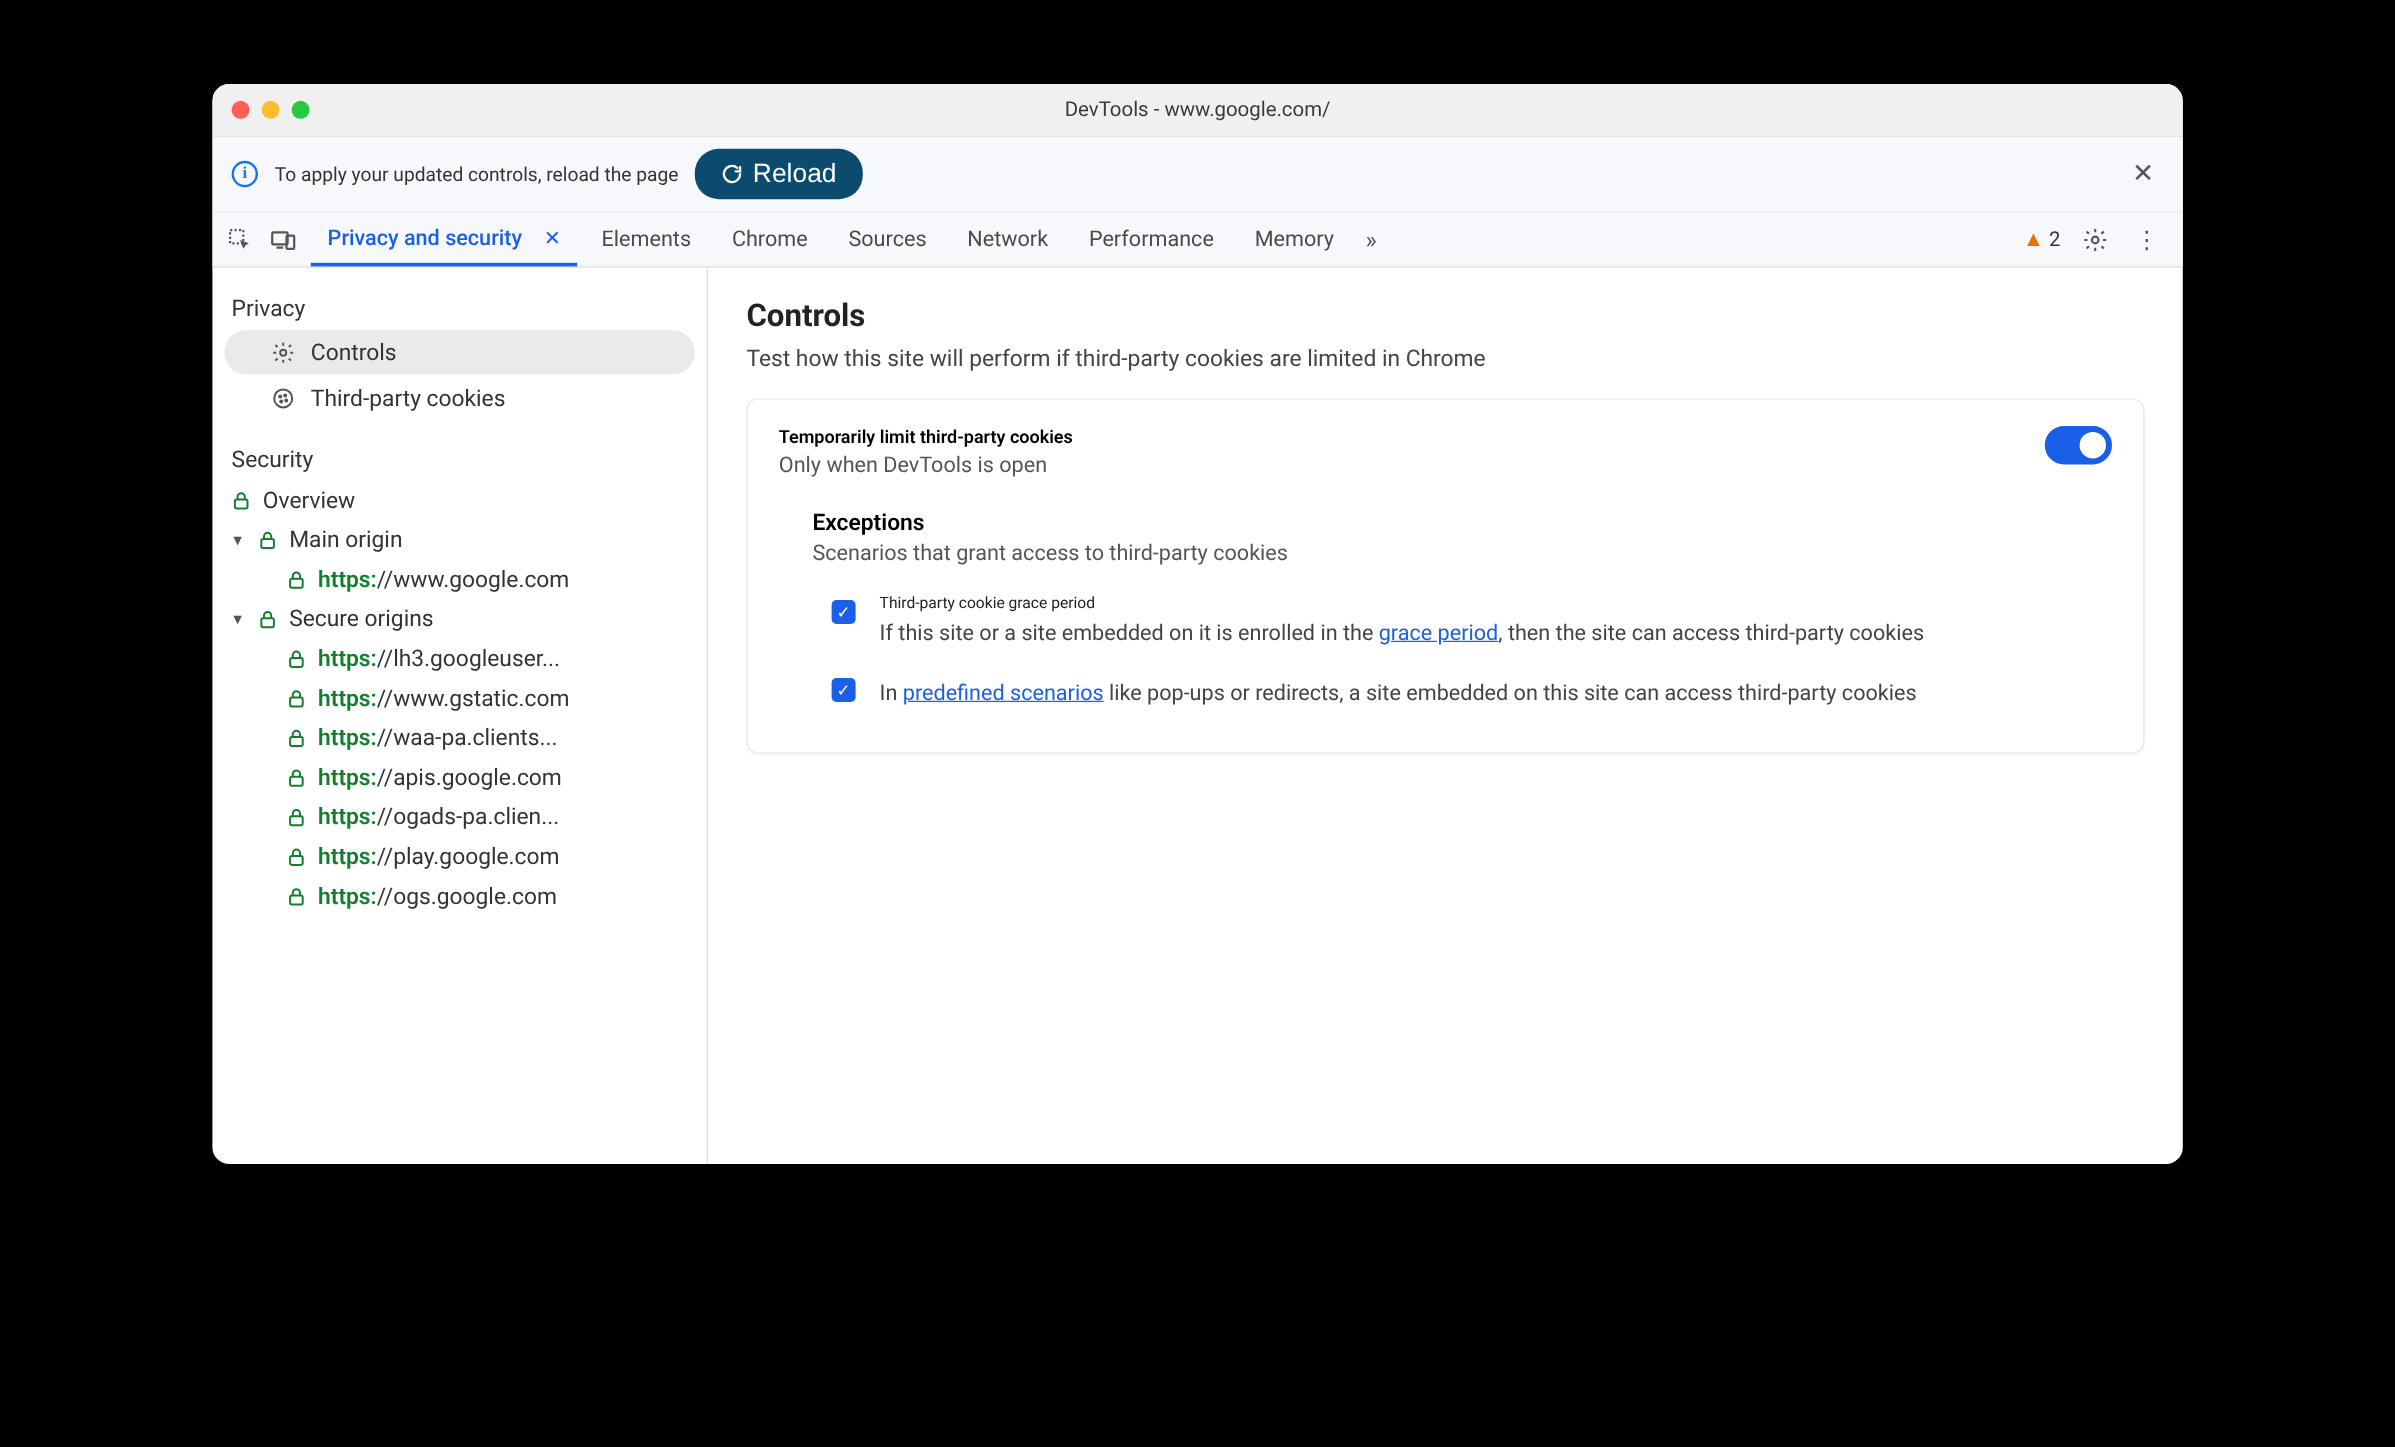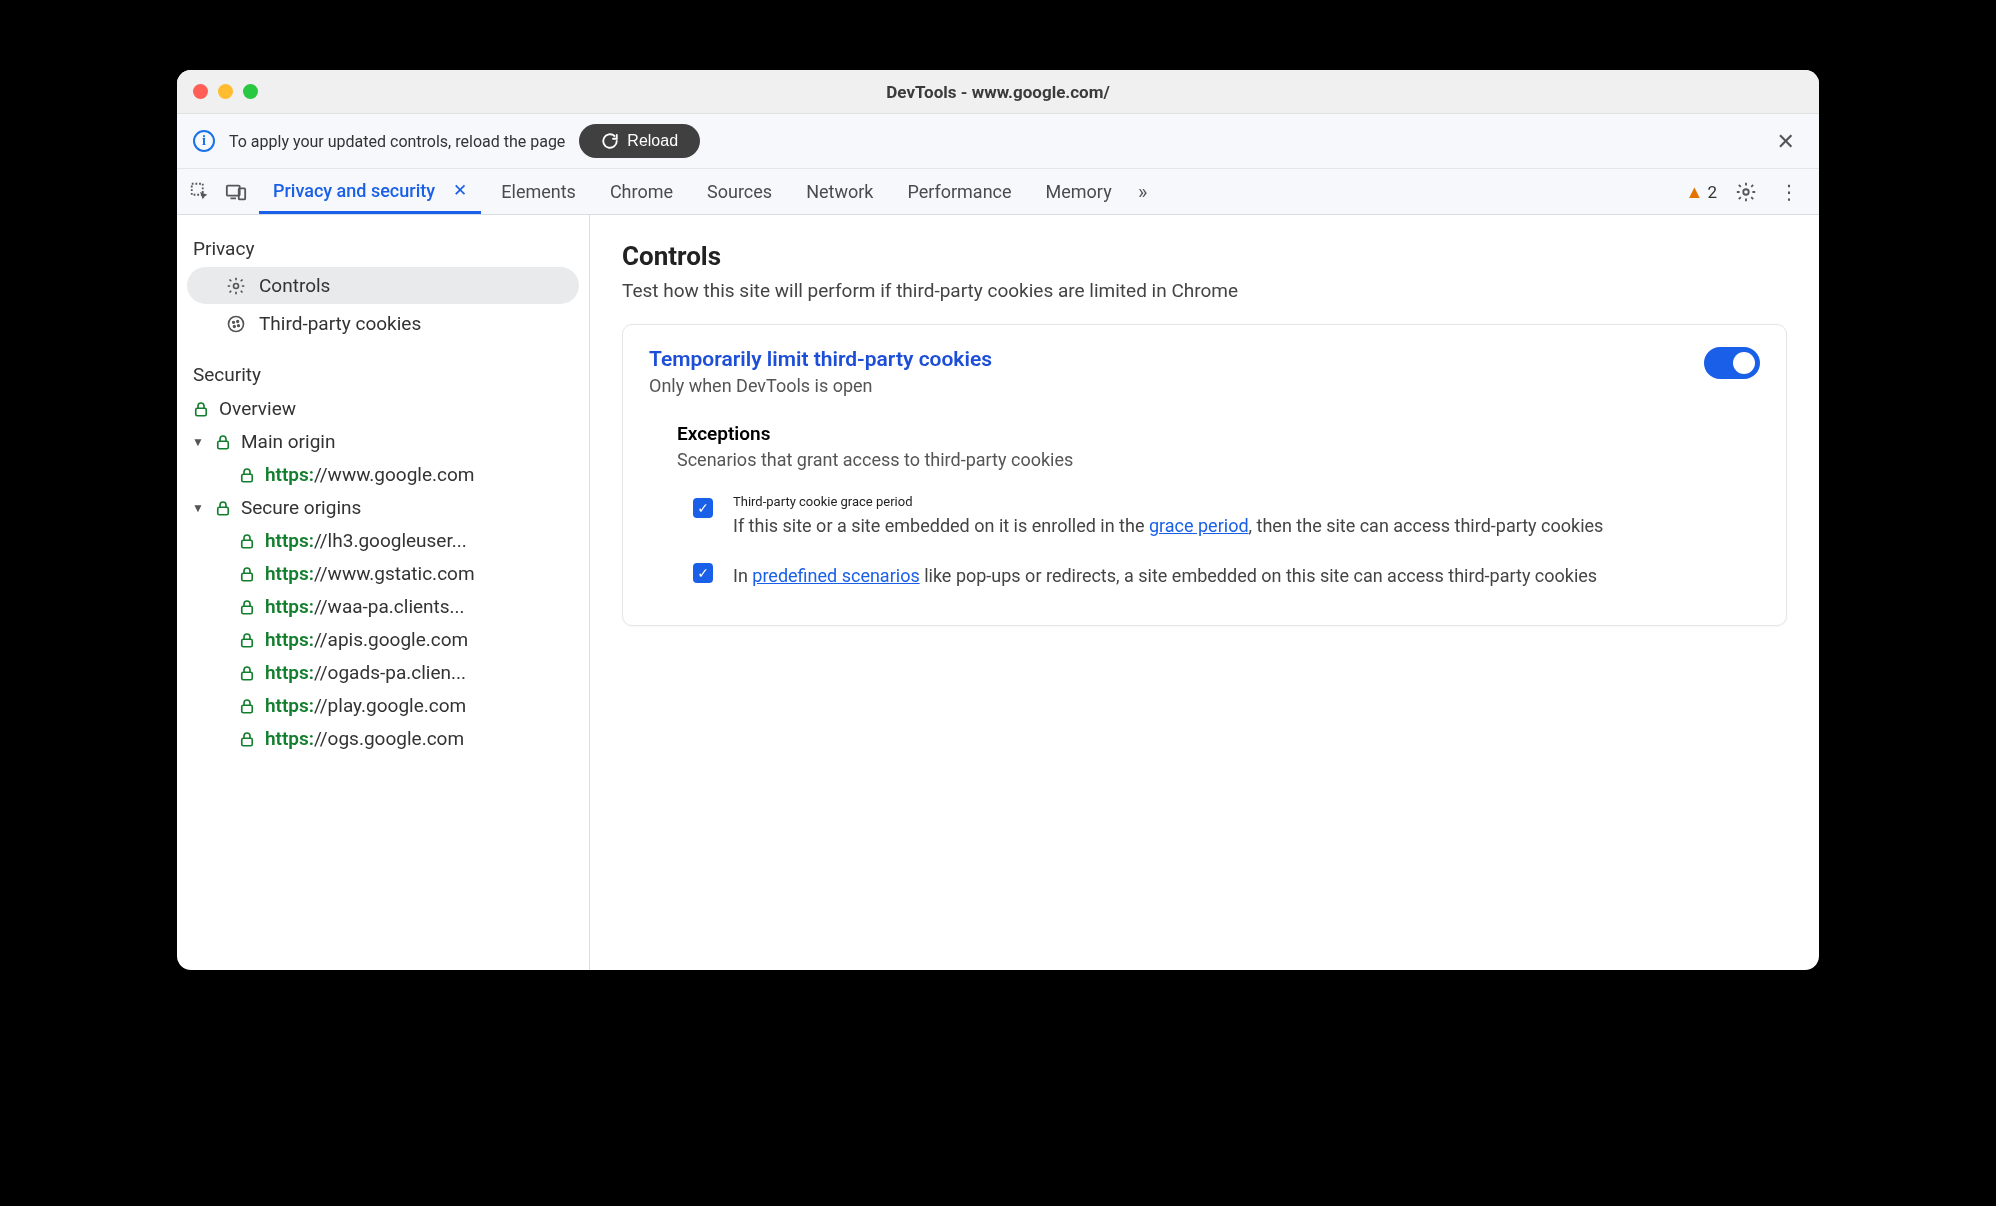--- a/index.html
+++ b/index.html
@@ -34,44 +34,44 @@
     border-bottom: 1px solid #e0e0e0;
   }
   .traffic-lights { display: flex; gap: 10px; }
   .traffic-light { width: 15px; height: 15px; border-radius: 50%; }
   .tl-red { background: #ff5f57; }
   .tl-yellow { background: #febc2e; }
   .tl-green { background: #28c840; }
   .title-text {
     position: absolute;
     left: 50%; transform: translateX(-50%);
-    font-size: 17px; font-weight: 700; color: #3b3b3b;
+    font-size: 17px; font-weight: 400; color: #3b3b3b;
   }
   
   .infobar {
     display: flex;
     align-items: center;
     background: #f6f8fb;
     padding: 10px 16px;
     border-bottom: 1px solid #e3e5e8;
     gap: 14px;
   }
   .info-icon {
     width: 22px; height: 22px; border: 2px solid #1a73e8; border-radius: 50%;
     display: flex; align-items: center; justify-content: center;
     color: #1a73e8; font-weight: 700; font-size: 14px; font-family: Georgia, serif;
   }
   .info-text { font-size: 16px; color: #333; flex: 0 0 auto; }
   .reload-btn {
-    background: #404040;
+    background: #0c4a6e;
     color: #fff;
     border: none;
     border-radius: 20px;
     padding: 8px 22px;
-    font-size: 16px;
+    font-size: 22px;
     display: flex;
     align-items: center;
     gap: 8px;
     cursor: pointer;
   }
   .reload-icon { width: 18px; height: 18px; }
   .infobar-spacer { flex: 1; }
   .close-x { font-size: 22px; color: #555; cursor: pointer; padding: 4px 8px; }
   
   .tabstrip {
@@ -154,21 +154,21 @@
   
   .content h1 { font-size: 26px; font-weight: 700; color: #222; margin-bottom: 8px; }
   .content .subtitle { font-size: 19px; color: #444; margin-bottom: 22px; }
   .card {
     border: 1px solid #e3e5e8;
     border-radius: 10px;
     padding: 22px 26px 26px 26px;
     box-shadow: 0 1px 2px rgba(0,0,0,0.04);
   }
   .card-head { display:flex; align-items:flex-start; justify-content:space-between; gap:20px; }
-  .card-title { font-size: 21px; font-weight: 600; color: #1d4ed8; }
+  .card-title { font-size: 15px; font-weight: 600; color: #000000; }
   .card-sub { font-size: 18px; color: #555; margin-top: 4px; }
   .toggle {
     width: 56px; height: 32px;
     border: 2px solid #1a5fe8;
     border-radius: 20px;
     background: #1a5fe8;
     position: relative;
     cursor: pointer;
     flex-shrink: 0;
   }

